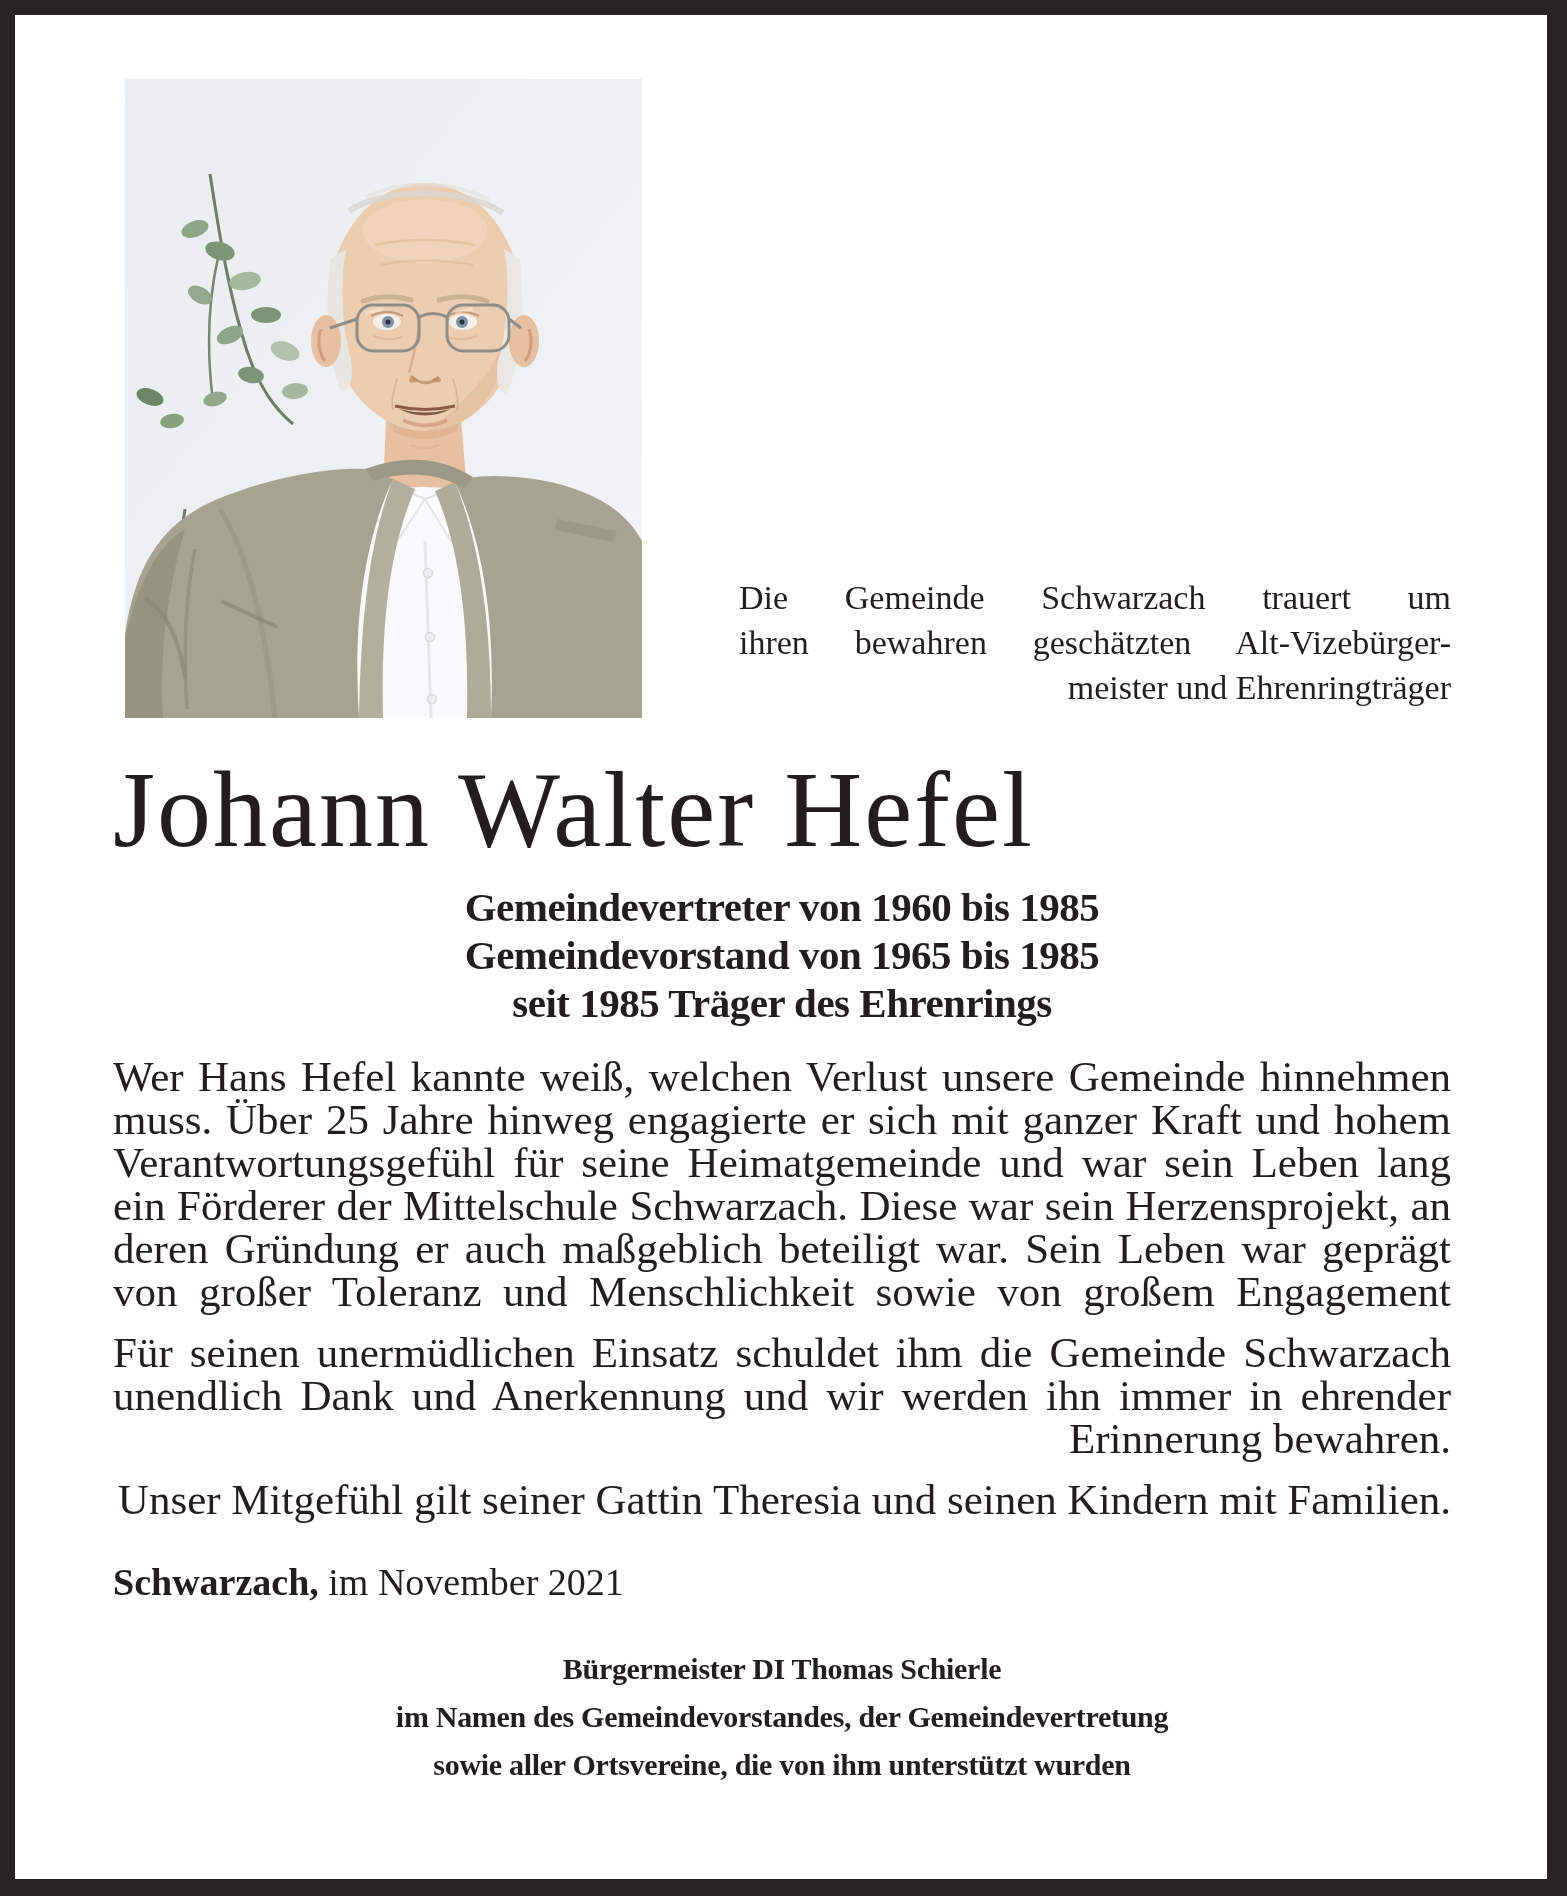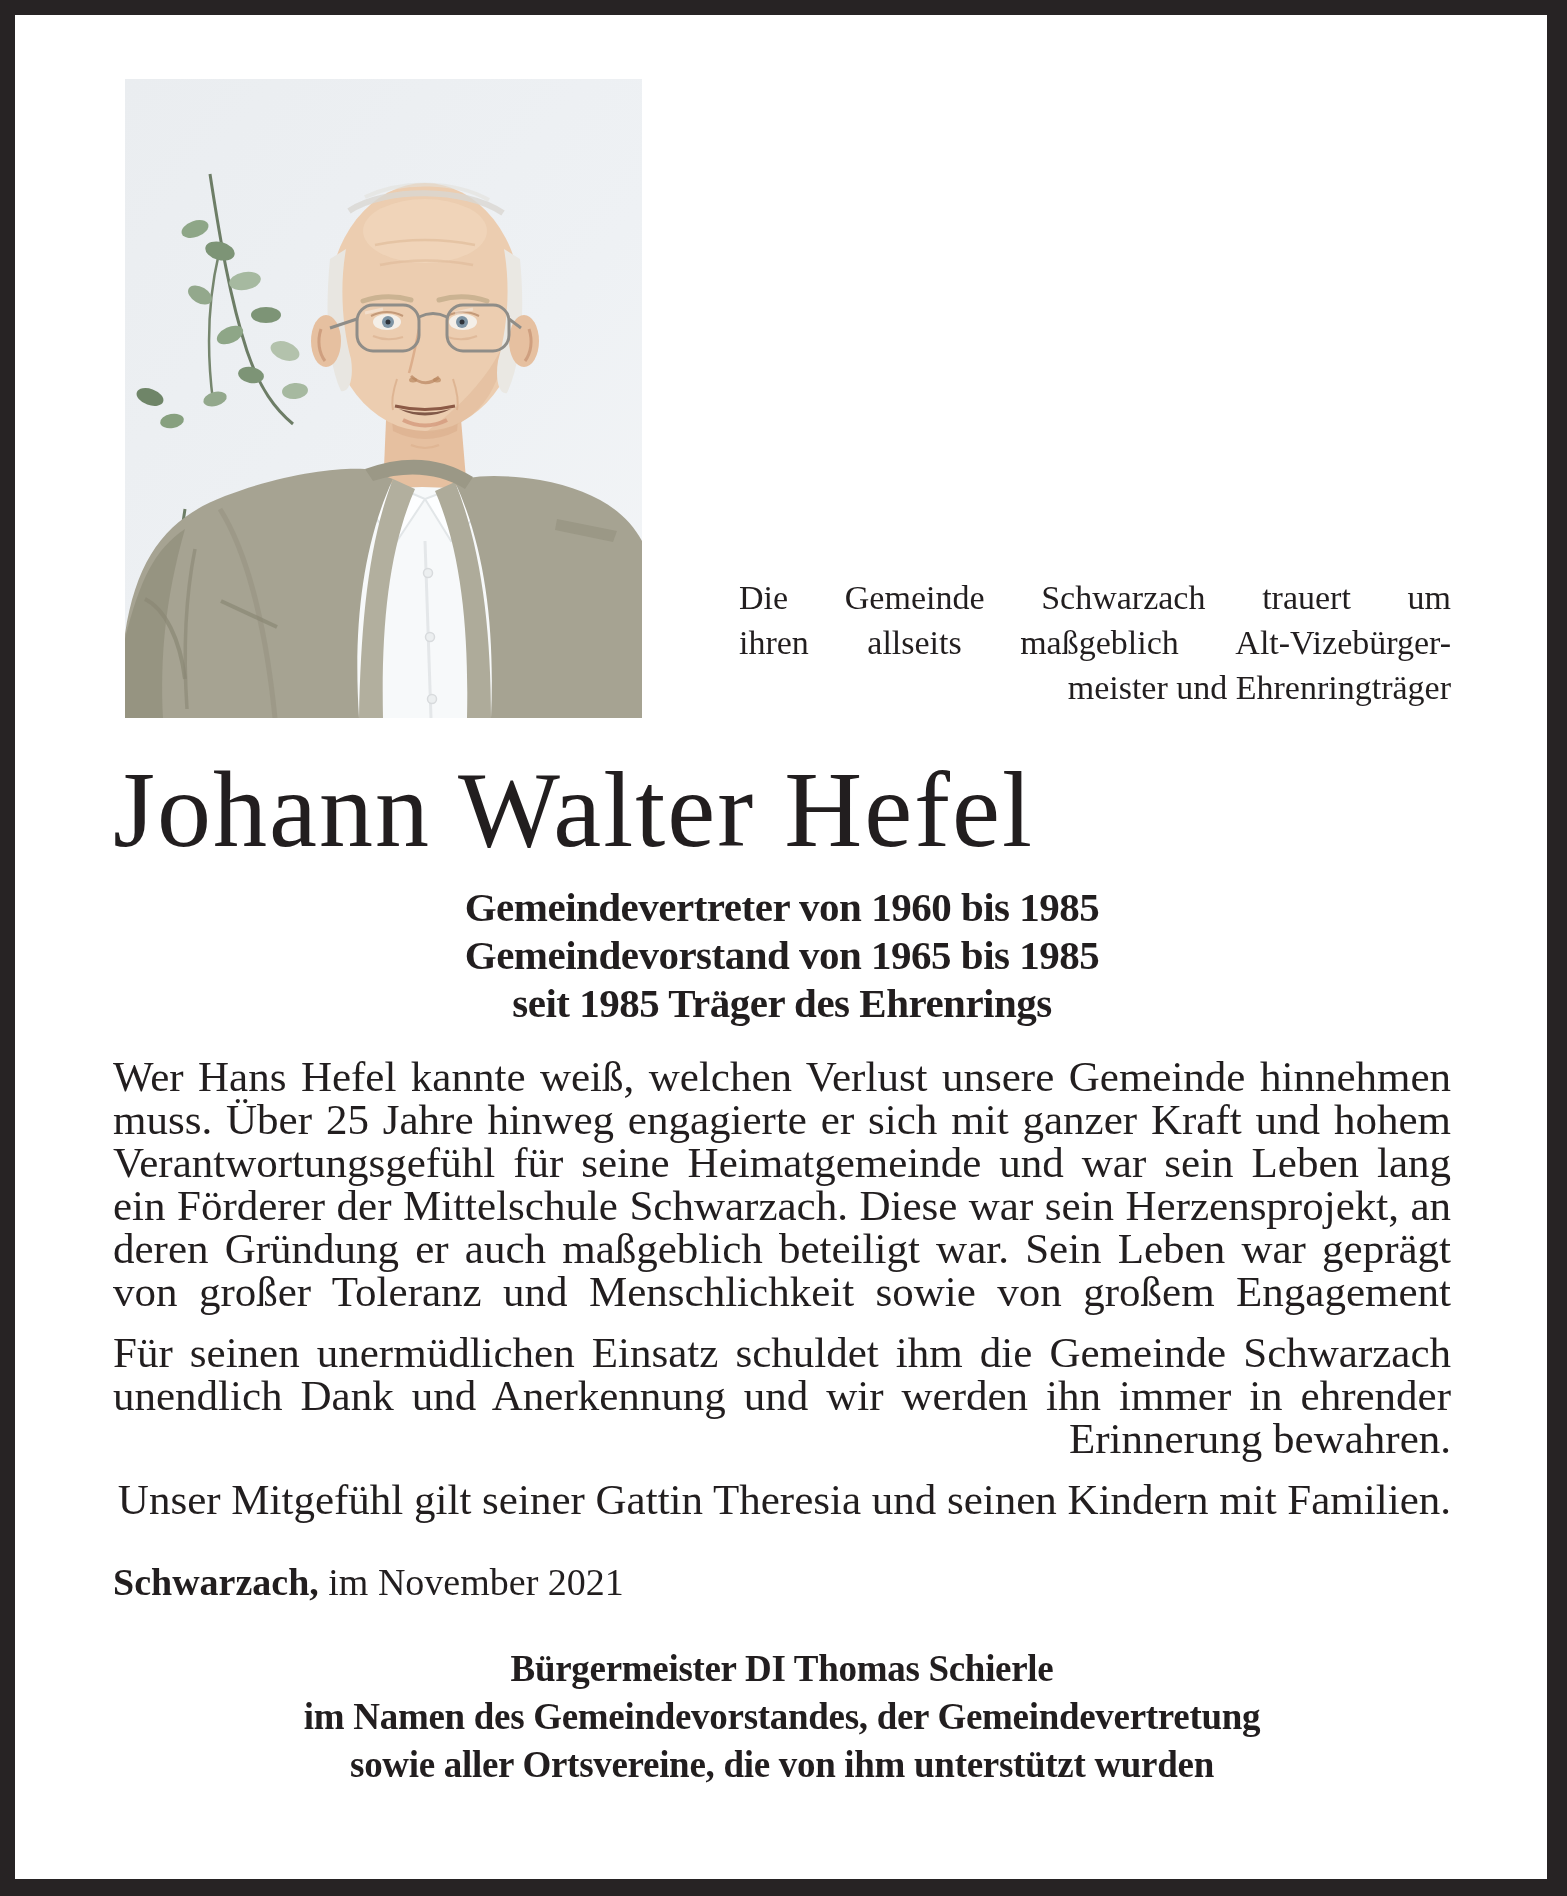--- a/index.html
+++ b/index.html
@@ -74,21 +74,21 @@
   .dateline{
     margin-top:38px;
     font-size:38px;
     line-height:46px;
   }
   .dateline .place{font-weight:bold;}
   .signature{
     margin-top:40px;
     text-align:center;
     font-weight:bold;
-    font-size:37px;
+    font-size:30px;
     line-height:48px;
     letter-spacing:-0.3px;
   }
 </style>
 </head>
 <body>
 
 <div class="frame">
   <div class="content">
 
@@ -213,21 +213,21 @@
               <path d="M95 430 C 120 470 140 540 150 639" stroke="#95927f" stroke-width="5" fill="none" opacity="0.55"></path>
               <path d="M432 440 L 492 452 L 488 463 L 430 451 Z" fill="#9b9886"></path>
               <path d="M96 522 L 152 548" stroke="#8a8775" stroke-width="4" fill="none" opacity="0.7"></path>
             </g>
           </g>
         </svg>
       </figure>
 
       <p class="intro">
         <span class="jline" style="display:block">Die Gemeinde Schwarzach trauert um</span>
-        <span class="jline" style="display:block">ihren allseits maßgeblich Alt-Vizebürger-</span>
+        <span class="jline" style="display:block">ihren bewahren geschätzten Alt-Vizebürger-</span>
         <span class="lline" style="display:block">meister und Ehrenringträger</span>
       </p>
     </div>
 
     <h1 class="name">Johann Walter Hefel</h1>
 
     <div class="titles">
       <div>Gemeindevertreter von 1960 bis 1985</div>
       <div>Gemeindevorstand von 1965 bis 1985</div>
       <div>seit 1985 Träger des Ehrenrings</div>

